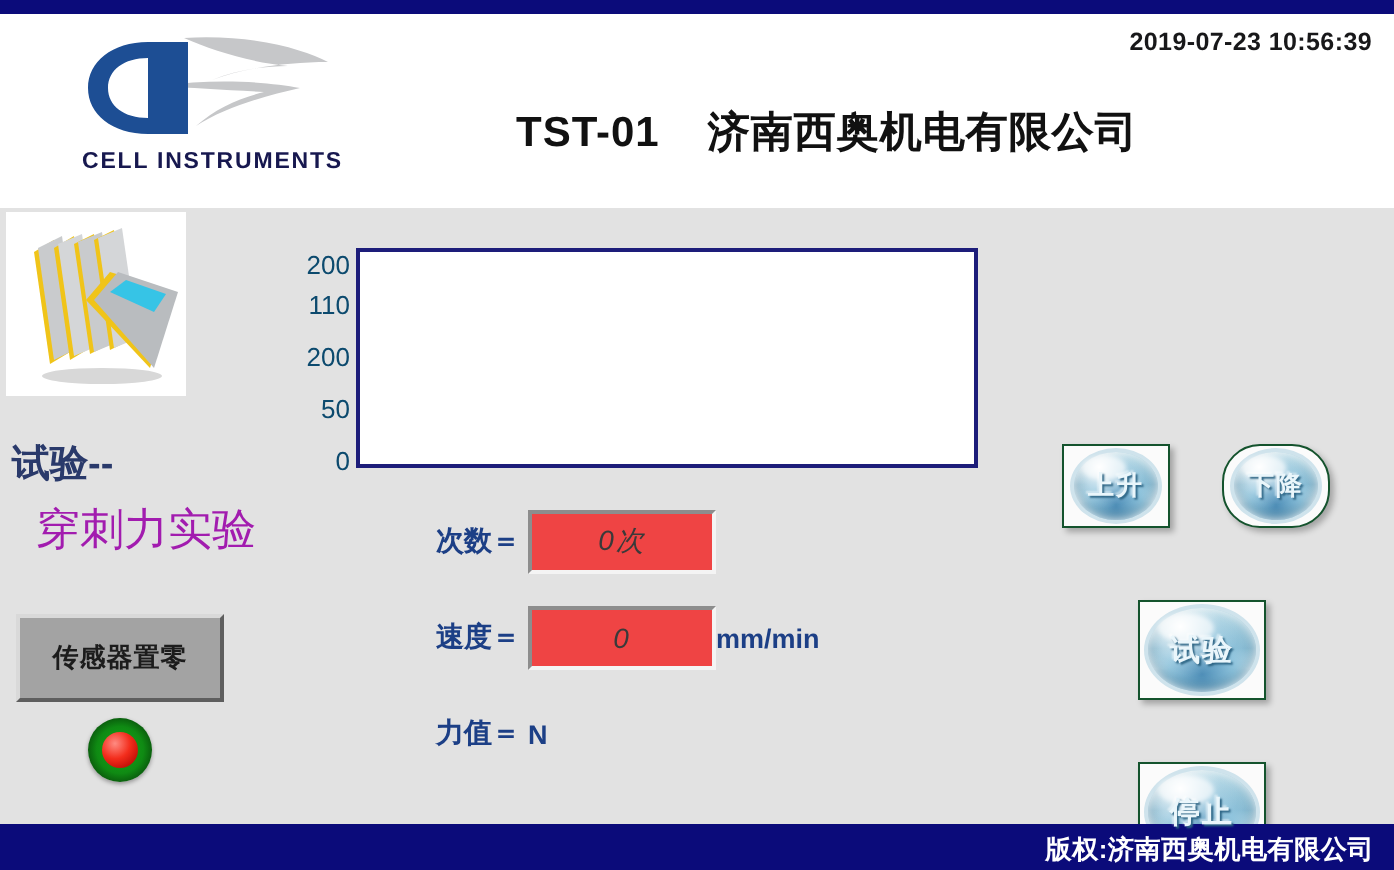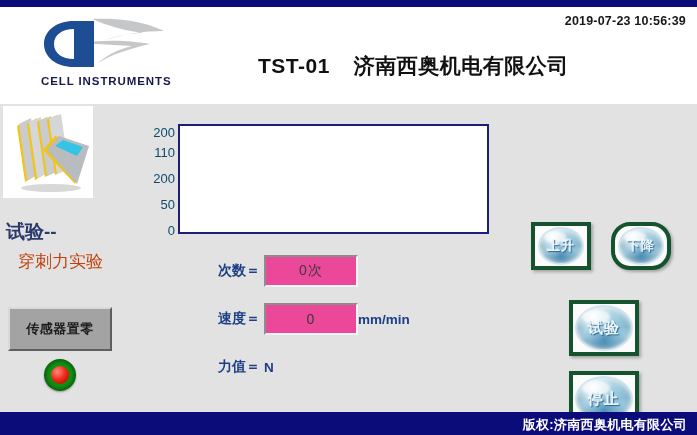--- a/index.html
+++ b/index.html
@@ -98,22 +98,22 @@
     position: absolute;
     left: 6px; top: 115px;
     font-size: 19px;
     font-weight: bold;
     color: #2a3a6b;
     white-space: nowrap;
   }
   .test-sub {
     position: absolute;
     left: 18px; top: 146px;
-    font-size: 17px;
-    color: #c2410c;
+    font-size: 22px;
+    color: #a21caf;
     white-space: nowrap;
     font-family: Liberation Serif, serif;
   }
   .zero-btn {
     position: absolute;
     left: 8px; top: 203px;
     width: 100px; height: 40px;
     background: #a3a3a3;
     border-top: 2px solid #d9d9d9;
     border-left: 2px solid #d9d9d9;
@@ -185,49 +185,50 @@
   }
   .field-label {
     font-size: 14px;
     font-weight: bold;
     color: #1c3f86;
     white-space: nowrap;
     margin-right: 4px;
   }
   .field-box {
     width: 94px; height: 32px;
-    background: #ec4899;
+    background: #ef4444;
     border-top: 2px solid #8d8d8d;
     border-left: 2px solid #8d8d8d;
     border-right: 2px solid #f4f4f4;
     border-bottom: 2px solid #f4f4f4;
     box-sizing: border-box;
     display: flex;
     align-items: center;
     justify-content: center;
     font-size: 14px;
     color: #3a3a3a;
     cursor: text;
     letter-spacing: 1px;
+    font-style: italic;
   }
   .field-unit {
     font-size: 13.5px;
     font-weight: bold;
     color: #1c3f86;
     white-space: nowrap;
   }
   .row-count { left: 218px; top: 150px; }
   .row-speed { left: 218px; top: 198px; }
   .row-force { left: 218px; top: 246px; }
 
   
   .gbtn {
     position: absolute;
     background: #fbfbfb;
-    border: 4px solid #14532d;
+    border: 1px solid #14532d;
     box-shadow: 2px 2px 3px rgba(0,0,0,0.28);
     display: flex;
     align-items: center;
     justify-content: center;
     cursor: pointer;
   }
   .gbtn .orb {
     border-radius: 50%;
     background:
       radial-gradient(ellipse at 30% 22%, #ffffff 0%, rgba(255,255,255,0.15) 38%, rgba(255,255,255,0) 56%),
@@ -255,21 +256,21 @@
     font-weight: bold;
     color: #eaf6fb;
     text-shadow: 1px 1px 1px #2d6585, -1px -1px 1px rgba(255,255,255,0.5);
     letter-spacing: 1px;
     white-space: nowrap;
     z-index: 2;
   }
   .btn-up    { left: 531px; top: 118px; width: 52px; height: 40px; }
   .btn-down  { left: 611px; top: 118px; width: 52px; height: 40px; border-radius: 19px; }
   .btn-test  { left: 569px; top: 196px; width: 62px; height: 48px; }
-  .btn-stop  { left: 569px; top: 267px; width: 62px; height: 48px; }
+  .btn-stop  { left: 569px; top: 277px; width: 62px; height: 48px; }
   .btn-up .orb, .btn-down .orb { width: 42px; height: 34px; }
   .btn-test .orb, .btn-stop .orb { width: 54px; height: 42px; }
   .btn-test .glabel, .btn-stop .glabel { font-size: 15px; }
 
   
   .footer {
     position: absolute;
     left: 0; top: 412px;
     width: 697px; height: 23px;
     background: #0b0b7a;

